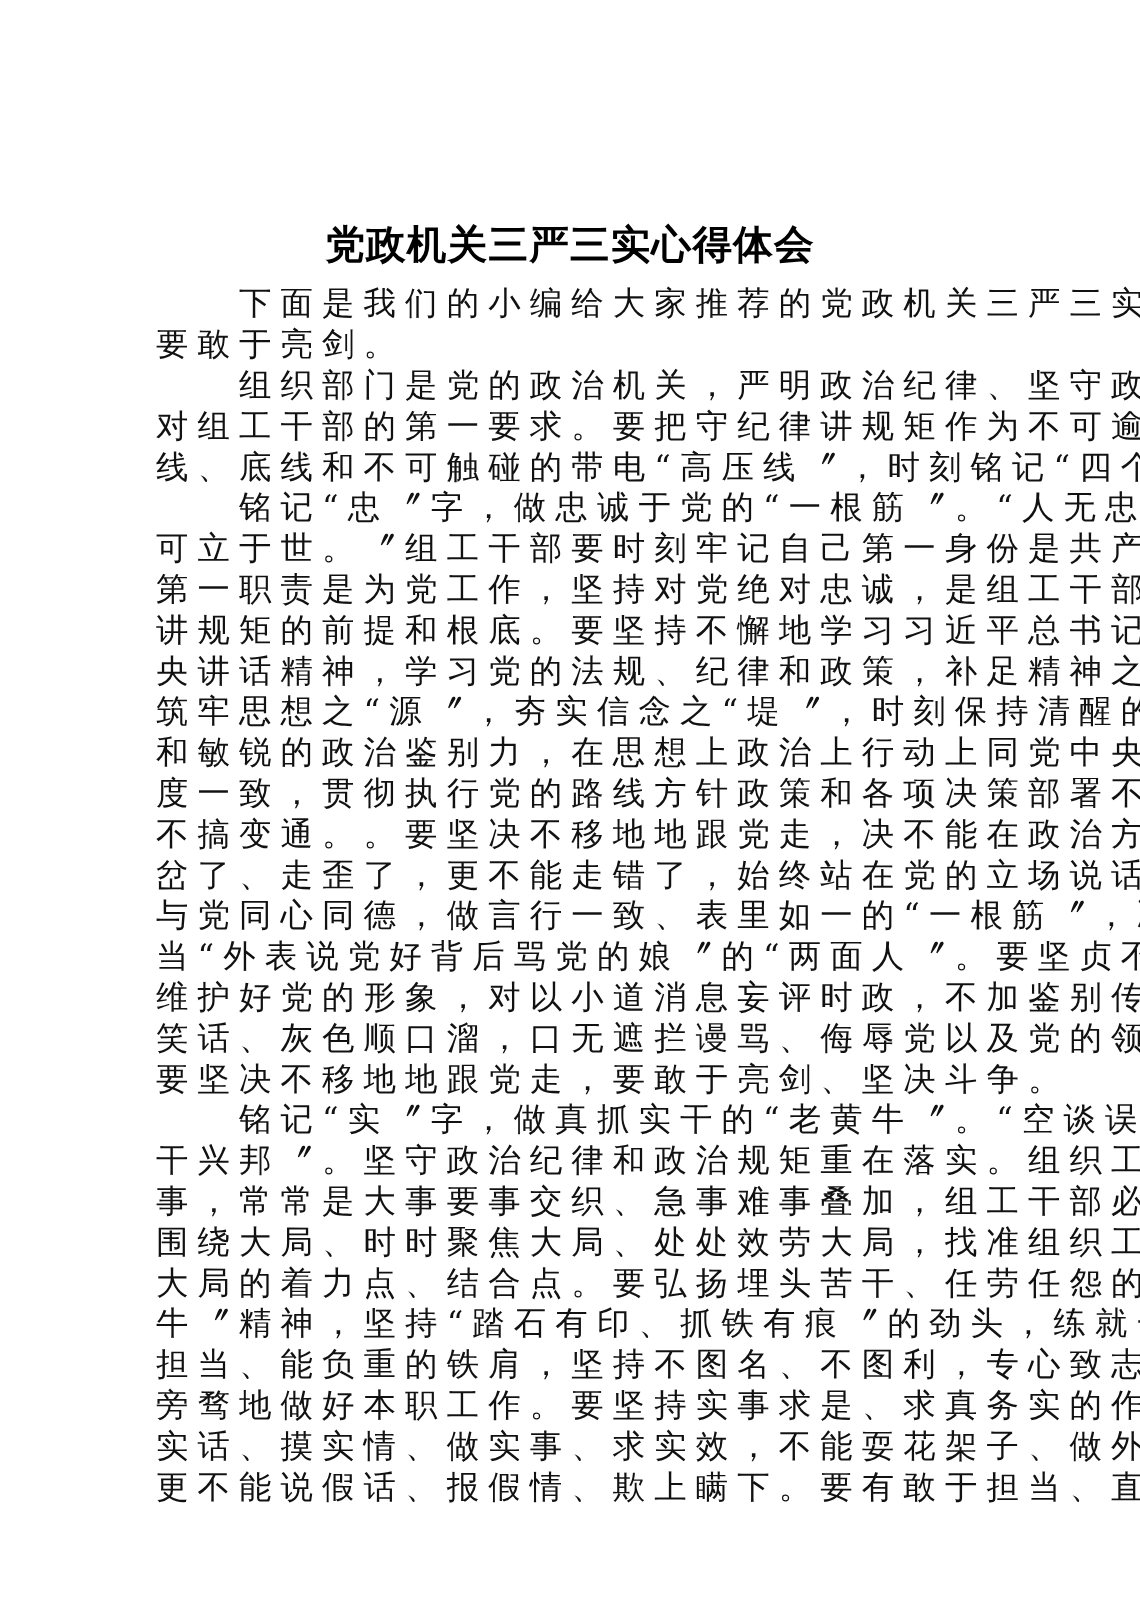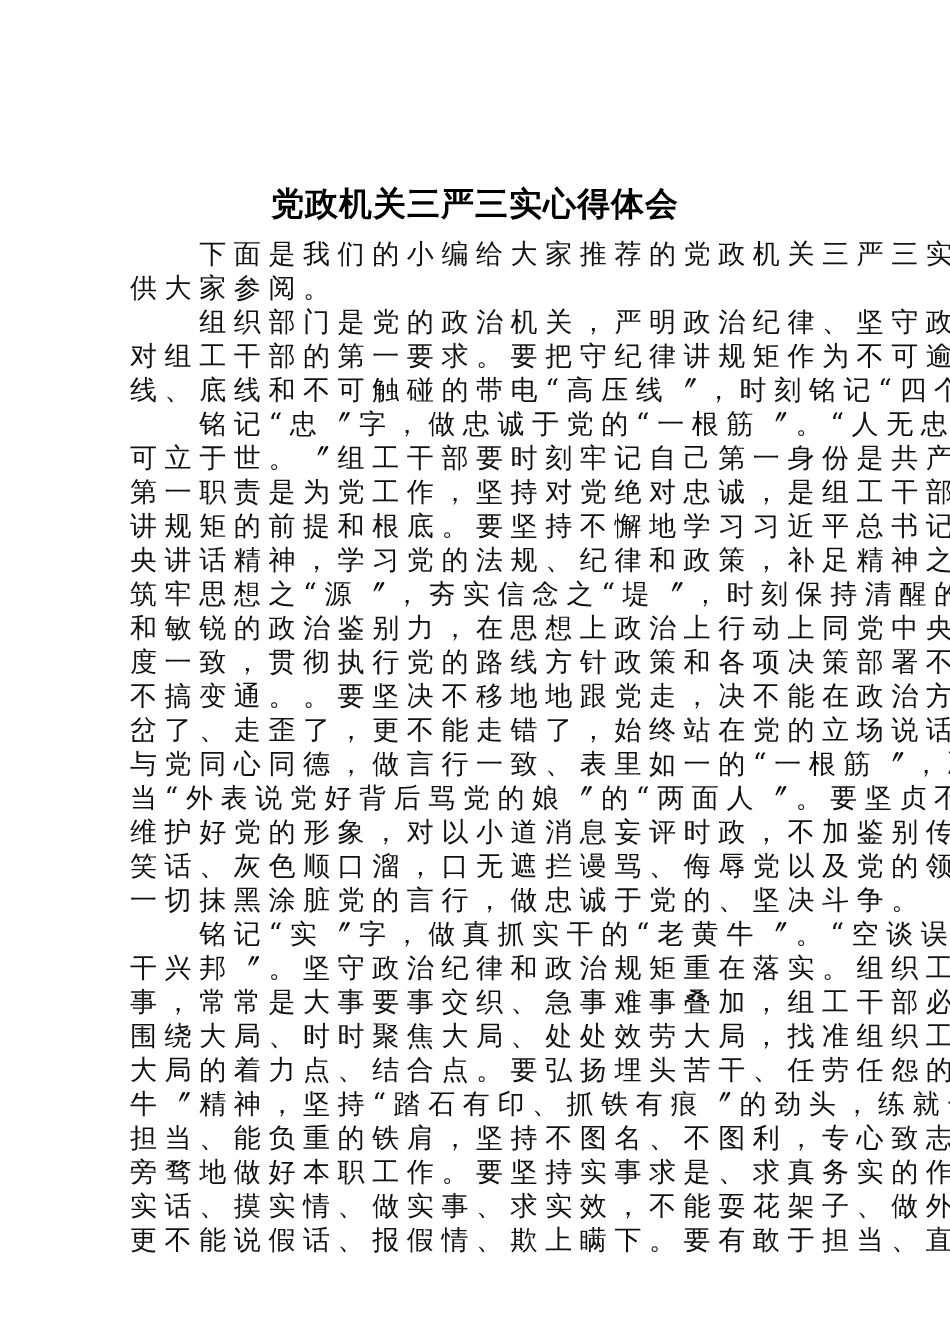--- a/index.html
+++ b/index.html
@@ -16,21 +16,21 @@
   </style>
 </head>
 <body>
 
 <div class="page">
   <div class="title">党政机关三严三实心得体会</div>
 
   <div class="body">
     <div class="para">
       <span class="line">　　下面是我们的小编给大家推荐的党政机关三严三实心得体会</span>
-      <span class="line">供大家参阅。</span>
+      <span class="line">要敢于亮剑。</span>
     </div>
 
     <div class="para">
       <span class="line">　　组织部门是党的政治机关，严明政治纪律、坚守政治规矩是</span>
       <span class="line">对组工干部的第一要求。要把守纪律讲规矩作为不可逾越的红</span>
       <span class="line">线、底线和不可触碰的带电“高压线〞，时刻铭记“四个字〞，</span>
     </div>
 
     <div class="para">
       <span class="line">　　铭记“忠〞字，做忠诚于党的“一根筋〞。“人无忠信，不</span>
@@ -40,21 +40,21 @@
       <span class="line">央讲话精神，学习党的法规、纪律和政策，补足精神之“钙〞，</span>
       <span class="line">筑牢思想之“源〞，夯实信念之“堤〞，时刻保持清醒的头脑</span>
       <span class="line">和敏锐的政治鉴别力，在思想上政治上行动上同党中央保持高</span>
       <span class="line">度一致，贯彻执行党的路线方针政策和各项决策部署不打折扣，</span>
       <span class="line">不搞变通。。要坚决不移地地跟党走，决不能在政治方向上走</span>
       <span class="line">岔了、走歪了，更不能走错了，始终站在党的立场说话，始终</span>
       <span class="line">与党同心同德，做言行一致、表里如一的“一根筋〞，决不能</span>
       <span class="line">当“外表说党好背后骂党的娘〞的“两面人〞。要坚贞不渝地</span>
       <span class="line">维护好党的形象，对以小道消息妄评时政，不加鉴别传播政治</span>
       <span class="line">笑话、灰色顺口溜，口无遮拦谩骂、侮辱党以及党的领导人等</span>
-      <span class="line">一切抹黑涂脏党的言行，做忠诚于党的、坚决斗争。</span>
+      <span class="line">要坚决不移地地跟党走，要敢于亮剑、坚决斗争。</span>
     </div>
 
     <div class="para">
       <span class="line">　　铭记“实〞字，做真抓实干的“老黄牛〞。“空谈误国，实</span>
       <span class="line">干兴邦〞。坚守政治纪律和政治规矩重在落实。组织工作无小</span>
       <span class="line">事，常常是大事要事交织、急事难事叠加，组工干部必须紧紧</span>
       <span class="line">围绕大局、时时聚焦大局、处处效劳大局，找准组织工作效劳</span>
       <span class="line">大局的着力点、结合点。要弘扬埋头苦干、任劳任怨的“老黄</span>
       <span class="line">牛〞精神，坚持“踏石有印、抓铁有痕〞的劲头，练就一副敢</span>
       <span class="line">担当、能负重的铁肩，坚持不图名、不图利，专心致志、心无</span>

